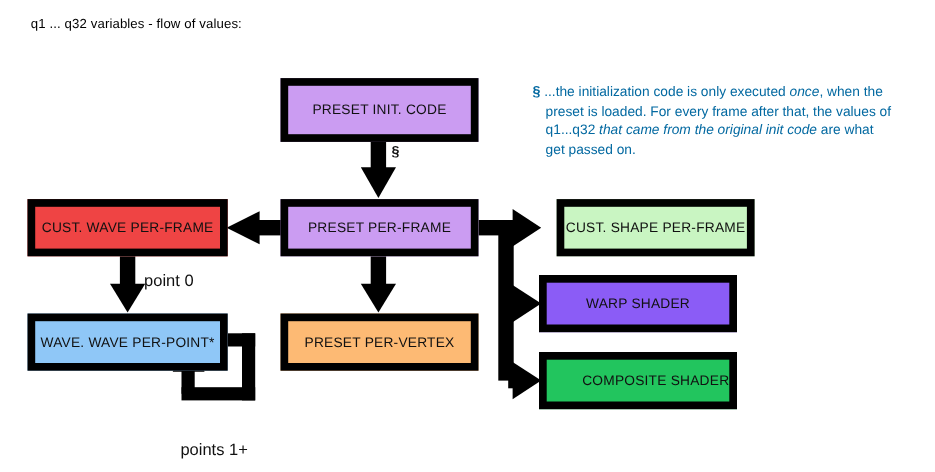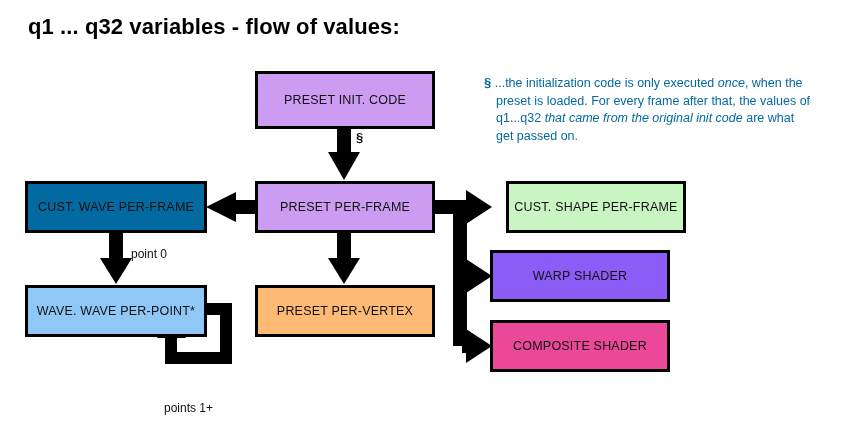--- a/index.html
+++ b/index.html
@@ -17,49 +17,49 @@
   #diagram-root {
     position: absolute;
     left: 0; top: 0;
     width: 850px;
     height: 429px;
   }
   #page-title {
     position: absolute;
     left: 28px;
     top: 14px;
-    font-size: 22px;
-    font-weight: bold;
+    font-size: 12px;
+    font-weight: normal;
     color: #000000;
     letter-spacing: 0.1px;
     white-space: nowrap;
   }
   .node {
     position: absolute;
-    border: 3px solid #000000;
+    border: 7px solid #000000;
     box-sizing: border-box;
     display: flex;
     align-items: center;
     justify-content: center;
     text-align: center;
   }
   .node .node-label {
     font-size: 12.5px;
     font-weight: normal;
     color: #111111;
     letter-spacing: 0.2px;
     line-height: 1;
     white-space: nowrap;
   }
   #node-preset-init    { left: 255px; top: 71px;  width: 180px; height: 58px; background: #cb9cf2; }
-  #node-cust-wave-pf   { left: 25px;  top: 181px; width: 182px; height: 52px; background: #0369a1; text-align: right; }
+  #node-cust-wave-pf   { left: 25px;  top: 181px; width: 182px; height: 52px; background: #ef4444; text-align: right; }
   #node-preset-pf      { left: 255px; top: 181px; width: 180px; height: 52px; background: #cb9cf2; justify-content: center; }
   #node-cust-shape-pf  { left: 490px; top: 181px; width: 180px; height: 52px; background: #c9f5c2; margin-left: 16px; }
   #node-warp-shader    { left: 490px; top: 250px; width: 180px; height: 52px; background: #8b5cf6; }
-  #node-composite      { left: 490px; top: 320px; width: 180px; height: 52px; background: #ec4899; }
+  #node-composite      { left: 490px; top: 320px; width: 180px; height: 52px; background: #22c55e; justify-content: flex-end; }
   #node-cust-wave-pp   { left: 25px;  top: 285px; width: 182px; height: 52px; background: #8fc7f7; }
   #node-preset-pv      { left: 255px; top: 285px; width: 180px; height: 52px; background: #fdba74; }
 
   #note-block {
     position: absolute;
     left: 484px;
     top: 74px;
     width: 330px;
     font-size: 12.5px;
     line-height: 17.5px;
@@ -71,21 +71,21 @@
   }
   #note-block .it { font-style: italic; }
   #note-block .note-body {
     display: block;
     text-indent: -12px;
     padding-left: 12px;
   }
 
   .edge-label {
     position: absolute;
-    font-size: 12px;
+    font-size: 15px;
     color: #111111;
     white-space: nowrap;
   }
   #label-section-mark {
     left: 356px;
     top: 130px;
     font-weight: bold;
     font-size: 13px;
   }
   #label-point-0  { left: 131px; top: 247px; }

